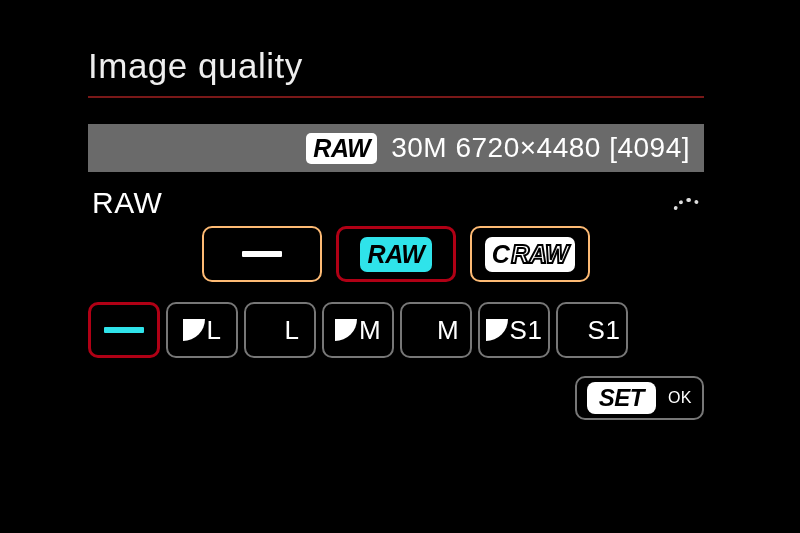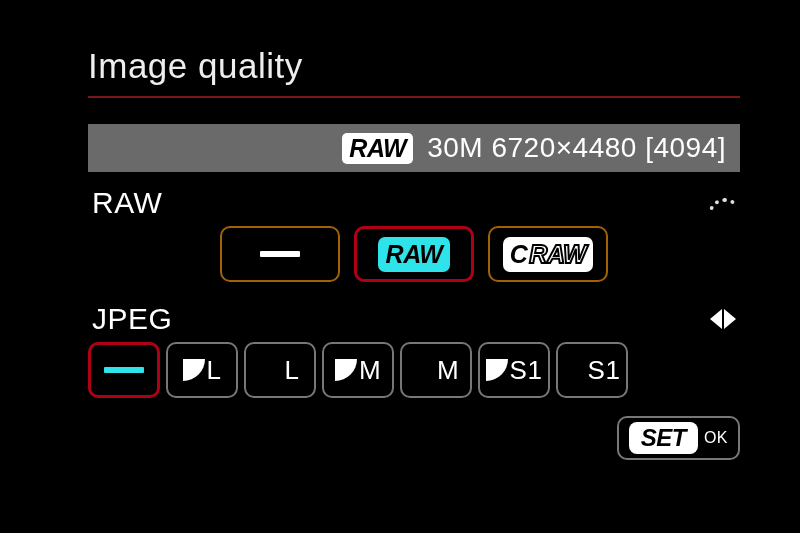--- a/index.html
+++ b/index.html
@@ -1,40 +1,40 @@
 <!DOCTYPE html>
 <html><head>
 <meta charset="utf-8">
 <style>
   *{box-sizing:border-box;margin:0;padding:0}
   body{
     background:#000;width:800px;height:533px;overflow:hidden;
     font-family:"Helvetica Neue",Helvetica,Arial,sans-serif;
     color:#fff;font-weight:300;letter-spacing:.5px;
   }
-  .screen{padding:46px 60px 30px 88px}
+  .screen{padding:46px 96px 30px 88px}
   .title{font-size:35px;font-weight:400;margin-bottom:10px;color:#eee}
   .rule{height:2px;background:#7a1818;margin-bottom:26px}
   .infobar{
     background:#6a6a6a;height:48px;display:flex;align-items:center;
     justify-content:flex-end;gap:14px;padding:0 14px;font-size:28px;
     margin-bottom:14px;
   }
   .infobar .badge{
     background:#fff;color:#000;font-weight:700;padding:1px 7px;
     border-radius:5px;font-size:25px;font-style:italic;letter-spacing:-.5px;
   }
   .infobar .text{white-space:nowrap;font-weight:400}
   .sectionhead{
     display:flex;align-items:center;justify-content:space-between;
     font-size:30px;padding:0 4px 6px 4px;
   }
   .row{display:flex;gap:14px;justify-content:center;margin-bottom:20px}
   .btn{
-    width:120px;height:56px;border:2px solid #a16207;border-radius:10px;
+    width:120px;height:56px;border:2px solid #fdba74;border-radius:10px;
     display:flex;align-items:center;justify-content:center;background:#000;
   }
   .btn.selected{border:3px solid #b00015}
   .dash{width:40px;height:6px;background:#fff;border-radius:1px}
   .dash.cyan{background:#2fe3ea}
   .raw-fill{
     background:#2fe3ea;color:#000;font-weight:700;font-style:italic;
     padding:3px 8px;border-radius:7px;font-size:25px;letter-spacing:-.5px;
   }
   .raw-outline{
@@ -71,21 +71,21 @@
   }
   
   .lr{display:flex;gap:2px}
   .tri{width:0;height:0;border-top:10px solid transparent;border-bottom:10px solid transparent}
   .tri.l{border-right:12px solid #fff}
   .tri.r{border-left:12px solid #fff}
   .setbadge{
     background:#fff;color:#000;font-weight:700;font-style:italic;
     padding:2px 12px;border-radius:8px;font-size:24px;letter-spacing:-.5px;
   }
-  .setok-wrap{border:2px solid #777;border-radius:10px;padding:4px 10px;display:inline-flex;align-items:center;gap:6px;float:right}
+  .setok-wrap{border:2px solid #777;border-radius:10px;padding:4px 10px;display:inline-flex;align-items:center;gap:12px;float:right}
 </style>
 </head>
 <body>
 
 <div class="screen">
   <div class="title">Image quality</div>
   <div class="rule"></div>
 
   <div class="infobar">
     <span class="badge">RAW</span>
@@ -104,27 +104,20 @@
     <div class="btn selected">
       <span class="raw-fill">RAW</span>
     </div>
     <div class="btn">
       <span class="raw-outline">
         <span class="c">C</span><span class="stroke">RAW</span>
       </span>
     </div>
   </div>
 
-  <div class="sectionhead">
-    <span>JPEG</span>
-    <span class="lr">
-      <span class="tri l"></span>
-        <span class="tri r"></span>
-    </span>
-  </div>
 
   <div class="jpeg-row">
     <div class="jbtn selected">
       <span class="dash cyan"></span>
     </div>
     <div class="jbtn">
       <span class="q fine"></span>
       <span class="lbl">L</span>
     </div>
     <div class="jbtn">

